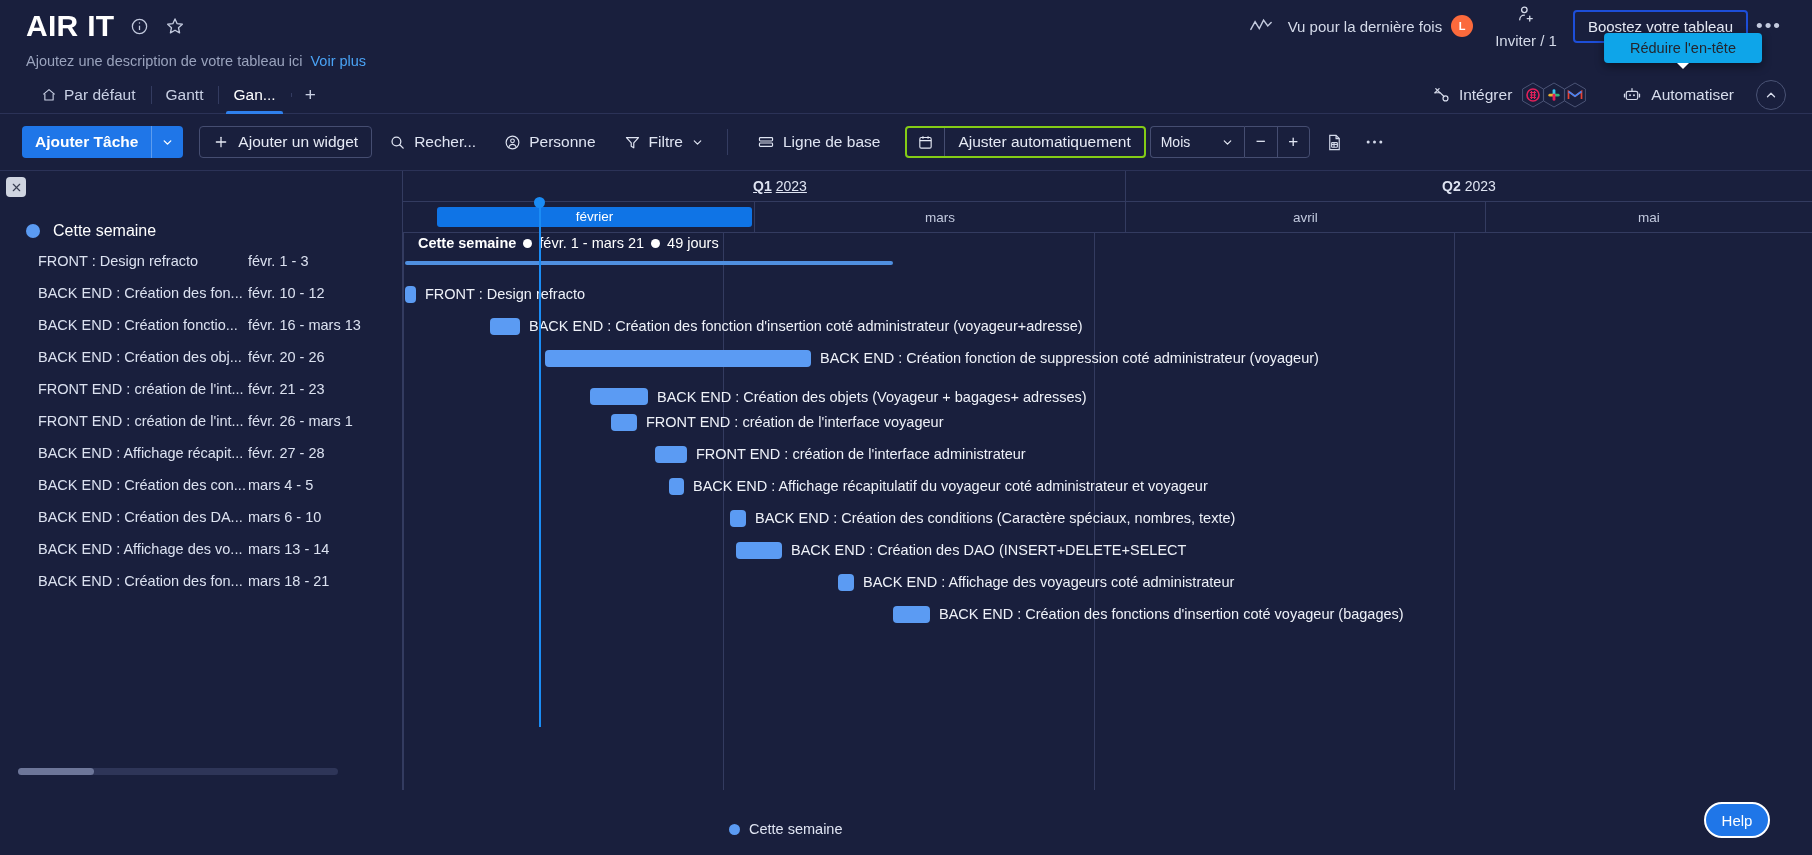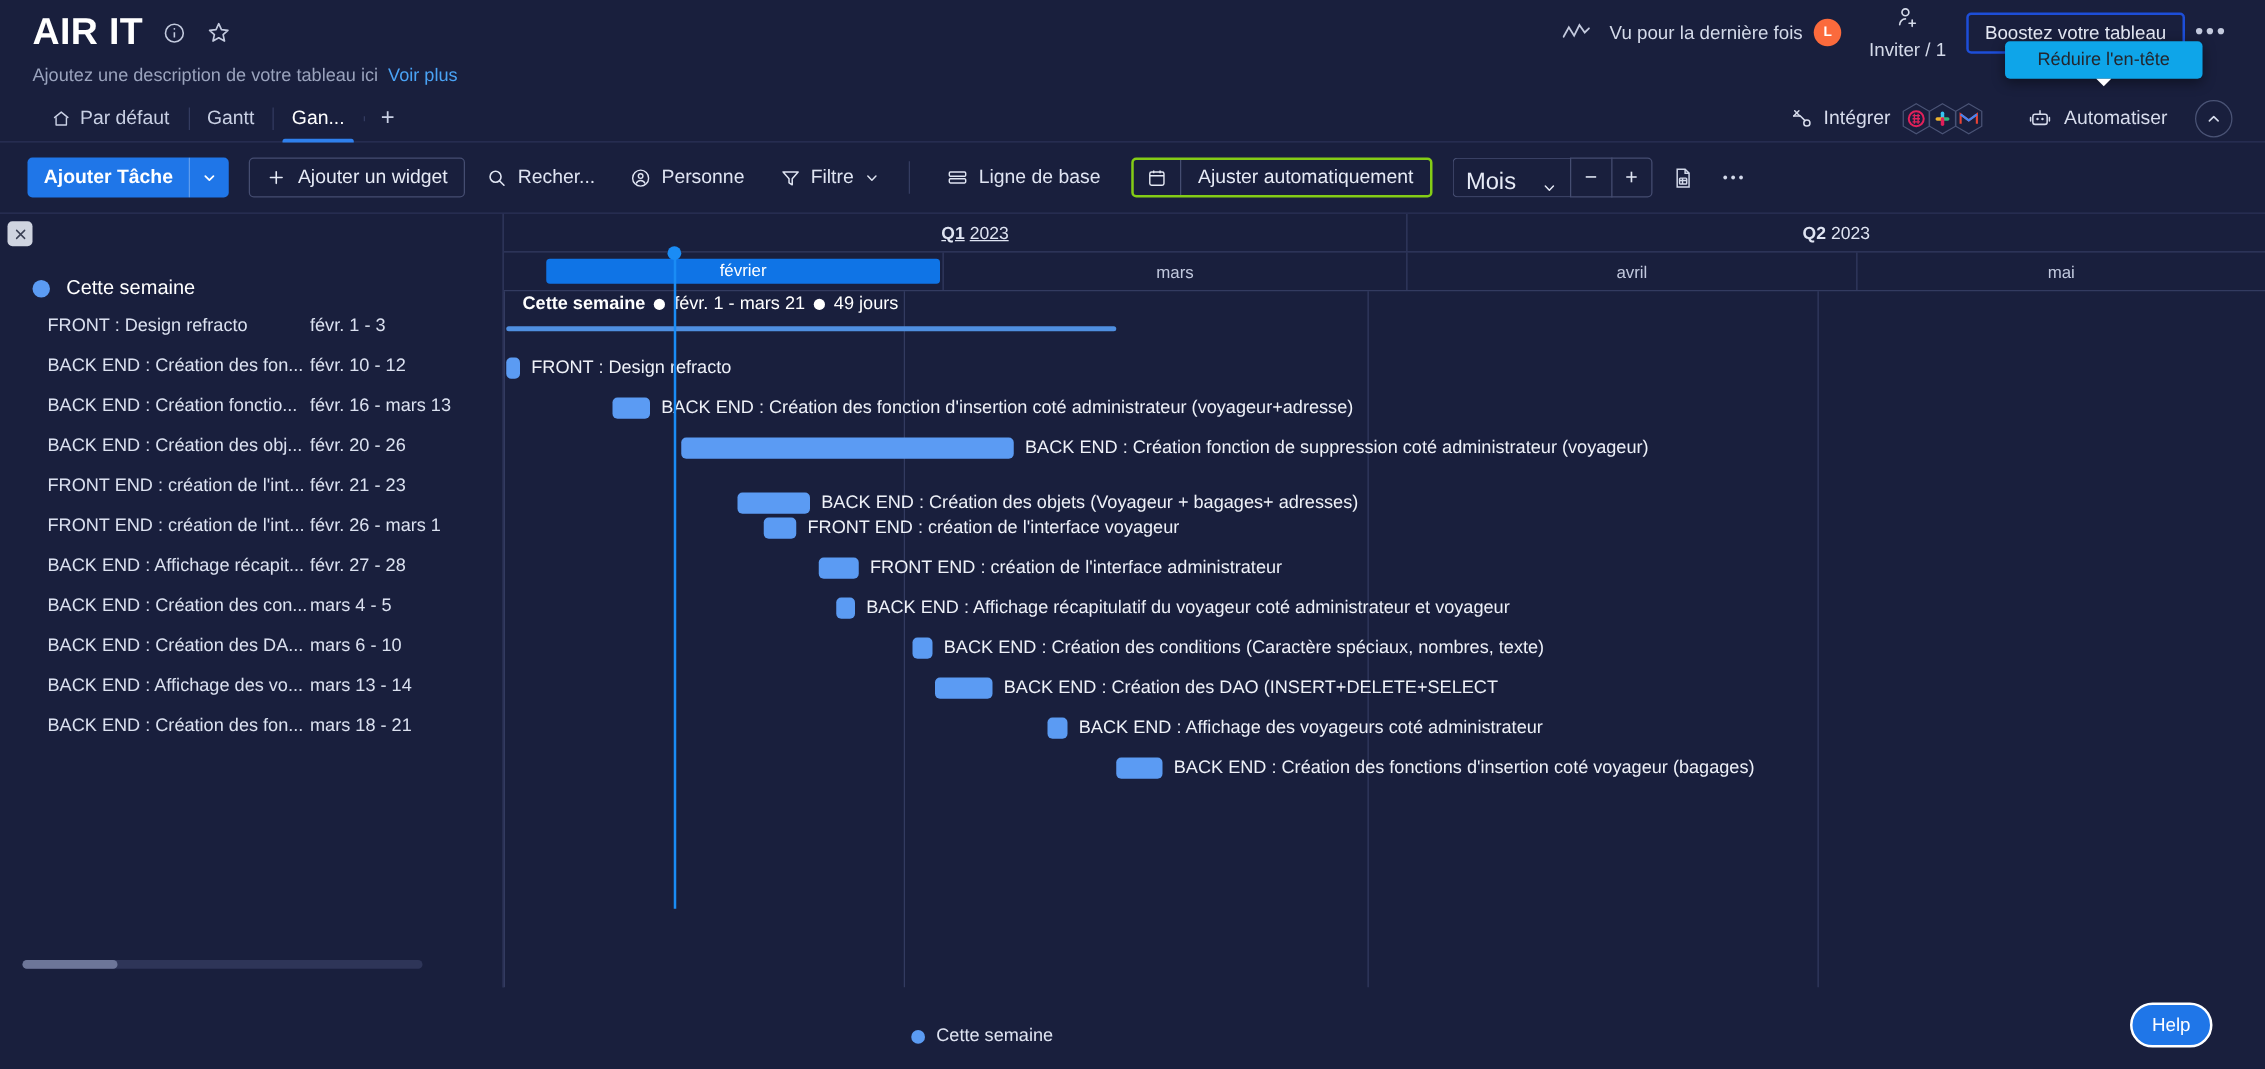--- a/index.html
+++ b/index.html
@@ -110,23 +110,23 @@
     font-size: 15.5px; color: #dfe4f2; cursor: pointer; margin-left: 6px;
   }
   .tb-sep { width: 1px; height: 26px; background: #343c61; margin: 0 12px; }
   .sel-outline {
     display:flex; align-items:center; height: 32px; border: 2px solid #84cc16; border-radius: 4px;
     font-size: 15.5px; color: #e6eaf5; cursor: pointer; margin-left: 14px; overflow:hidden;
   }
   .sel-outline .icbox { padding: 0 10px; display:flex; align-items:center; border-right: 1px solid #454d71; height: 32px;}
   .sel-outline .txt { padding: 0 13px; }
   .mois-select {
-    display:flex; align-items:flex-end; justify-content: space-between; height: 32px; width: 94px;
-    border: 1px solid #454d71; border-radius: 4px 0 0 4px; padding: 0 10px; font-size: 19px;
-    color: #e6eaf5; cursor: pointer; margin-left: 16px; border-right: none;
+    display:flex; align-items:center; justify-content: space-between; height: 32px; width: 94px;
+    border: 1px solid #454d71; border-radius: 4px 0 0 4px; padding: 0 10px; font-size: 14px;
+    color: #e6eaf5; cursor: pointer; margin-left: 4px; border-right: none;
   }
   .zoomgrp { display:flex; align-items:center; height: 32px; border: 1px solid #454d71; border-radius: 0 4px 4px 0; }
   .zbtn { width: 32px; height: 32px; display:flex; align-items:center; justify-content:center; font-size: 17px; color:#e0e5f3; cursor:pointer;}
   .zbtn + .zbtn { border-left: 1px solid #454d71; }
   .tb-icon { width: 30px; height: 30px; display:flex; align-items:center; justify-content:center; color:#d3d9ea; cursor:pointer; margin-left: 10px;}
 
   
   .body-wrap { position: relative; height: 619px; border-top: 1px solid #2b3257; }
   .left-pane {
     position: absolute; left: 0; top: 0; width: 403px; height: 619px;
@@ -567,41 +567,41 @@
           <span class="gbar-lbl">FRONT : Design refracto</span>
         </div>
         <div class="gbar-row" style="top:110px;left:142px;">
           <div class="gbar" style="width:266px;"></div>
           <span class="gbar-lbl">BACK END : Création fonction de suppression coté administrateur (voyageur)</span>
         </div>
         <div class="gbar-row" style="top:78px;left:87px;">
           <div class="gbar" style="width:30px;"></div>
           <span class="gbar-lbl">BACK END : Création des fonction d'insertion coté administrateur (voyageur+adresse)</span>
         </div>
-        <div class="gbar-row" style="top:154px;left:187px;">
+        <div class="gbar-row" style="top:142px;left:187px;align-items:flex-end;">
           <div class="gbar" style="width:58px;"></div>
           <span class="gbar-lbl">BACK END : Création des objets (Voyageur + bagages+ adresses)</span>
         </div>
         <div class="gbar-row" style="top:174px;left:208px;">
           <div class="gbar" style="width:26px;"></div>
           <span class="gbar-lbl">FRONT END : création de l'interface voyageur</span>
         </div>
         <div class="gbar-row" style="top:206px;left:252px;">
           <div class="gbar" style="width:32px;"></div>
           <span class="gbar-lbl">FRONT END : création de l'interface administrateur</span>
         </div>
         <div class="gbar-row" style="top:238px;left:266px;">
           <div class="gbar" style="width:15px;"></div>
           <span class="gbar-lbl">BACK END : Affichage récapitulatif du voyageur coté administrateur et voyageur</span>
         </div>
         <div class="gbar-row" style="top:270px;left:327px;">
           <div class="gbar" style="width:16px;"></div>
           <span class="gbar-lbl">BACK END : Création des conditions (Caractère spéciaux, nombres, texte)</span>
         </div>
-        <div class="gbar-row" style="top:302px;left:345px;">
+        <div class="gbar-row" style="top:302px;left:333px;">
           <div class="gbar" style="width:46px;"></div>
           <span class="gbar-lbl">BACK END : Création des DAO (INSERT+DELETE+SELECT</span>
         </div>
         <div class="gbar-row" style="top:334px;left:435px;">
           <div class="gbar" style="width:16px;"></div>
           <span class="gbar-lbl">BACK END : Affichage des voyageurs coté administrateur</span>
         </div>
         <div class="gbar-row" style="top:366px;left:490px;">
           <div class="gbar" style="width:37px;"></div>
           <span class="gbar-lbl">BACK END : Création des fonctions d'insertion coté voyageur (bagages)</span>

